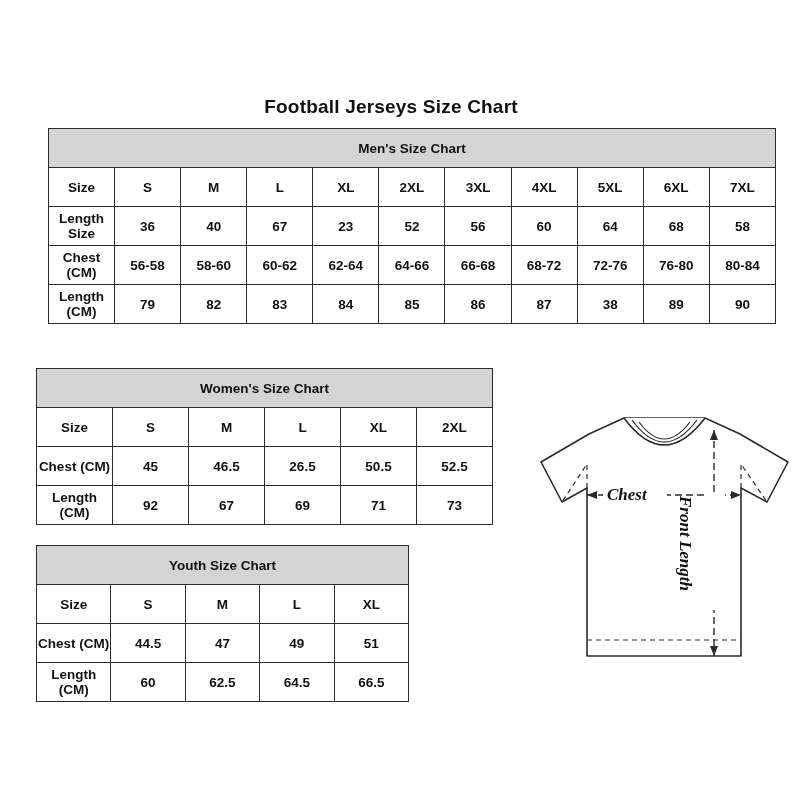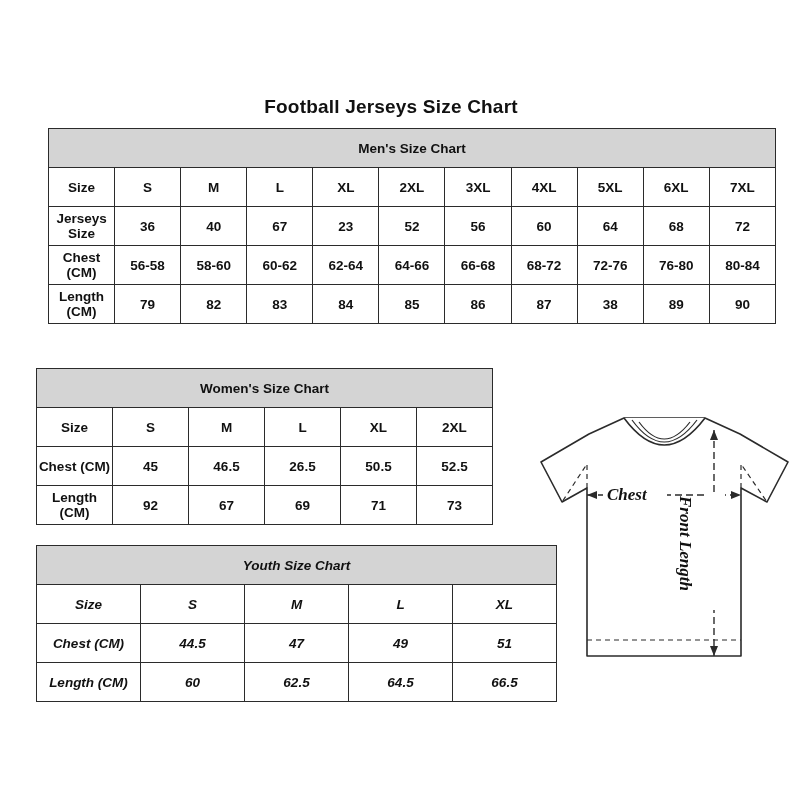--- a/index.html
+++ b/index.html
@@ -83,22 +83,21 @@
     border-radius: 20px;
   }
   #womens-table .lbl { width: 112px; }
   #womens-table .datacol { width: 69px; }
 
   
   #youth-table {
     position: absolute;
     left: 36px;
     top: 545px;
-    width: 521px;
-    font-style: italic;
+    width: 373px;
   }
   #youth-table .lbl { width: 112px; }
   #youth-table .datacol { width: 86.25px; }
 
   
   #shirt-figure {
     position: absolute;
     left: 529px;
     top: 400px;
     width: 275px;
@@ -146,31 +145,31 @@
         <td class="datacol">L</td>
         <td class="datacol">XL</td>
         <td class="datacol">2XL</td>
         <td class="datacol">3XL</td>
         <td class="datacol">4XL</td>
         <td class="datacol">5XL</td>
         <td class="datacol">6XL</td>
         <td class="datacol">7XL</td>
       </tr>
       <tr>
-        <td class="lbl">Jerseys Size</td>
+        <td class="lbl">Length Size</td>
         <td>36</td>
         <td>40</td>
         <td>67</td>
         <td>23</td>
         <td>52</td>
         <td>56</td>
         <td>60</td>
         <td>64</td>
         <td>68</td>
-        <td>72</td>
+        <td>58</td>
       </tr>
       <tr>
         <td class="lbl">Chest (CM)</td>
         <td>56-58</td>
         <td>58-60</td>
         <td>60-62</td>
         <td>62-64</td>
         <td>64-66</td>
         <td>66-68</td>
         <td>68-72</td>

